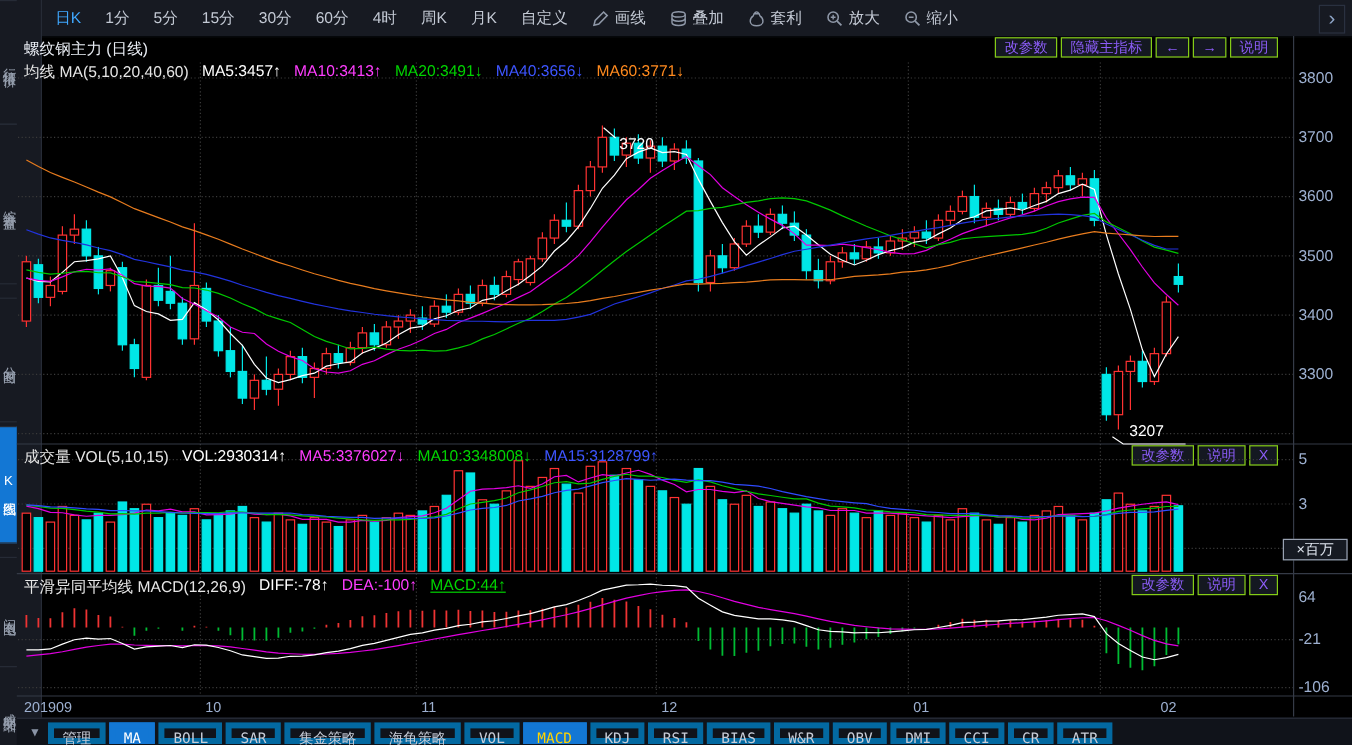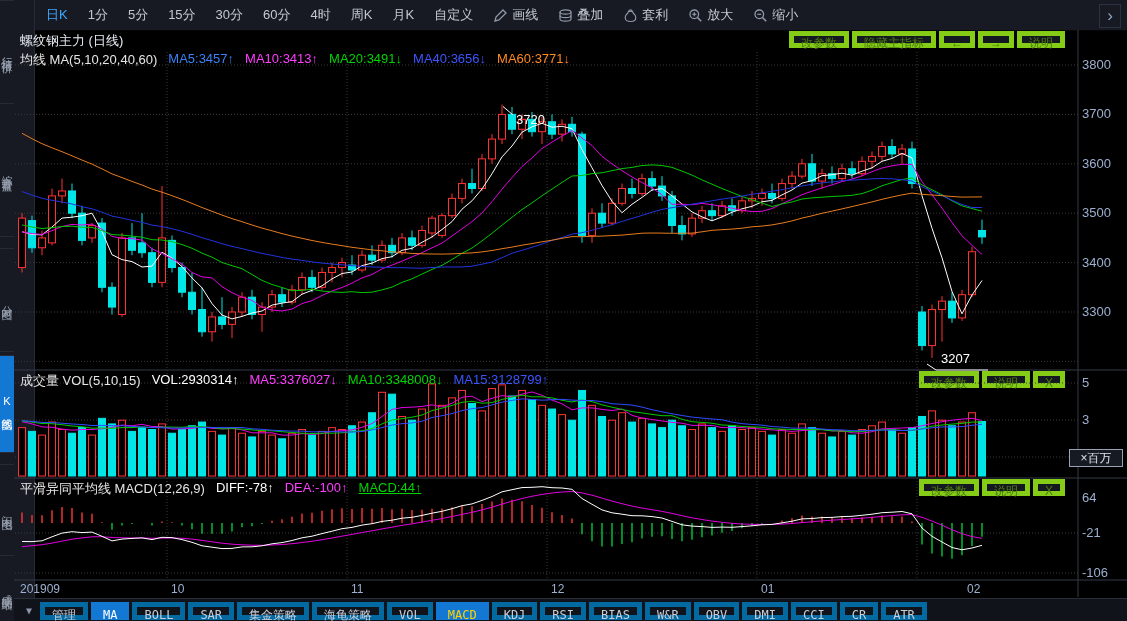--- a/index.html
+++ b/index.html
@@ -21,21 +21,21 @@
   #sidebar{left:0;top:0;width:14px;height:621px;background:#171a22;border-right:1px solid #262b36;}
   .sb-item{position:absolute;left:0;width:14px;color:#97a0af;font-size:11px;line-height:14px;
     writing-mode:vertical-lr;text-orientation:upright;display:flex;align-items:center;justify-content:center;
     border-top:1px solid #262b36;border-bottom:1px solid #262b36;letter-spacing:2px;cursor:default;}
   .sb-item.active{background:#1377d4;color:#fff;}
 
   
   #titlebar{left:14px;top:30px;right:0;height:20px;color:#e9edf4;font-size:13px;}
   #title-text{position:absolute;left:6px;top:2px;}
   .btn-row{position:absolute;display:flex;gap:3px;}
-  .mini-btn{border:5px solid #84cc16;color:#4d7c0f;background:#141821;font-size:12px;line-height:15px;
+  .mini-btn{border:1px solid #84cc16;color:#8b5cf6;background:#141821;font-size:12px;line-height:15px;
     padding:0 7px;height:17px;box-sizing:border-box;cursor:default;white-space:nowrap;}
 
   
   .ind-row{position:absolute;left:20px;display:flex;gap:11px;font-size:13px;color:#e6e6e6;
     pointer-events:none;white-space:nowrap;z-index:5;}
   .ind-item{pointer-events:none;}
 
   
   .annot{position:absolute;color:#fff;font-size:13px;z-index:6;}
   #unit-box{position:absolute;left:1069px;top:449px;width:52px;height:16px;border:1px solid #99a2b2;
@@ -574,21 +574,21 @@
         <div class="mini-btn">改参数</div>
         <div class="mini-btn">隐藏主指标</div>
         <div class="mini-btn">←</div>
         <div class="mini-btn">→</div>
         <div class="mini-btn">说明</div>
       </span>
   </div>
 
   <div id="ma-header" class="ind-row" style="top:51px;">
       <span class="ind-item" style="color: rgb(230, 230, 230);">均线 MA(5,10,20,40,60)</span>
-      <span class="ind-item" style="color: #3b82f6;">MA5:3457↑</span>
+      <span class="ind-item" style="color: #ffffff;">MA5:3457↑</span>
       <span class="ind-item" style="color: rgb(255, 61, 255);">MA10:3413↑</span>
       <span class="ind-item" style="color: rgb(0, 212, 0);">MA20:3491↓</span>
       <span class="ind-item" style="color: rgb(61, 85, 255);">MA40:3656↓</span>
       <span class="ind-item" style="color: rgb(255, 138, 30);">MA60:3771↓</span>
     </div>
   <div id="vol-header" class="ind-row" style="top:372px;">
       <span class="ind-item" style="color: rgb(230, 230, 230);">成交量 VOL(5,10,15)</span>
       <span class="ind-item" style="color: rgb(255, 255, 255);">VOL:2930314↑</span>
       <span class="ind-item" style="color: rgb(255, 61, 255);">MA5:3376027↓</span>
       <span class="ind-item" style="color: rgb(0, 212, 0);">MA10:3348008↓</span>

